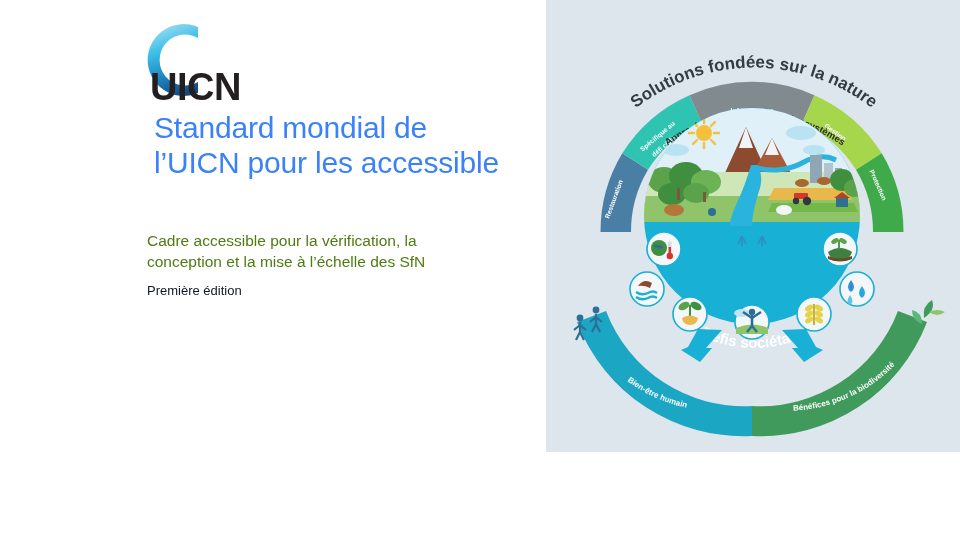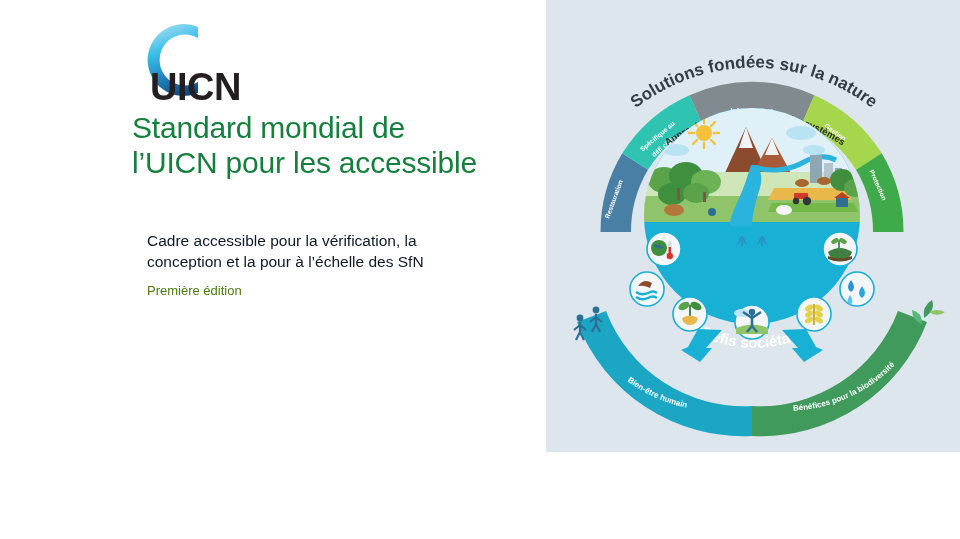--- a/index.html
+++ b/index.html
@@ -25,33 +25,33 @@
   }
   .logo-text{
     position:absolute;left:24px;top:12px;
     font-size:38px;font-weight:bold;letter-spacing:-0.5px;
     color:#231f20;
     font-family:"Liberation Sans", sans-serif;
     margin-top:40px;
   }
 
   .title{
-    position:absolute;left:132px;top:110px;width:390px;
+    position:absolute;left:154px;top:110px;width:390px;
     font-size:30px;line-height:1.18;
-    color:#15803d;font-weight:normal;
+    color:#3b82f6;font-weight:normal;
     letter-spacing:-0.2px;
   }
   .subtitle{
     position:absolute;left:147px;top:231px;width:360px;
     font-size:15.5px;line-height:1.35;
-    color:#0f172a;font-weight:normal;
+    color:#4d7c0f;font-weight:normal;
   }
   .edition{
     position:absolute;left:147px;top:283px;
-    font-size:13px;color:#4d7c0f;
+    font-size:13px;color:#0f172a;
   }
 
   
   .right-panel{
     position:absolute;left:546px;top:0;width:414px;height:452px;
     background:#dde5ed;
   }
   .diagram{position:absolute;left:0;top:0;width:414px;height:452px;}
 
   
@@ -87,21 +87,21 @@
       <div class="logo-text">UICN</div>
     </div>
 
     <div class="title">
       <div>Standard mondial de</div>
       <div>l’UICN pour les accessible</div>
     </div>
 
     <div class="subtitle">
       <div>Cadre accessible pour la vérification, la</div>
-      <div>conception et la pour à l’échelle des SfN</div>
+      <div>conception et la mise à l’échelle des SfN</div>
     </div>
 
     <div class="edition">Première édition</div>
   </div>
 
   <div class="right-panel">
     <svg class="diagram" viewBox="0 0 414 452">
       <defs>
 
         <path id="arcBig" d="M 18 232 A 192 192 0 0 1 398 232" fill="none"></path>

